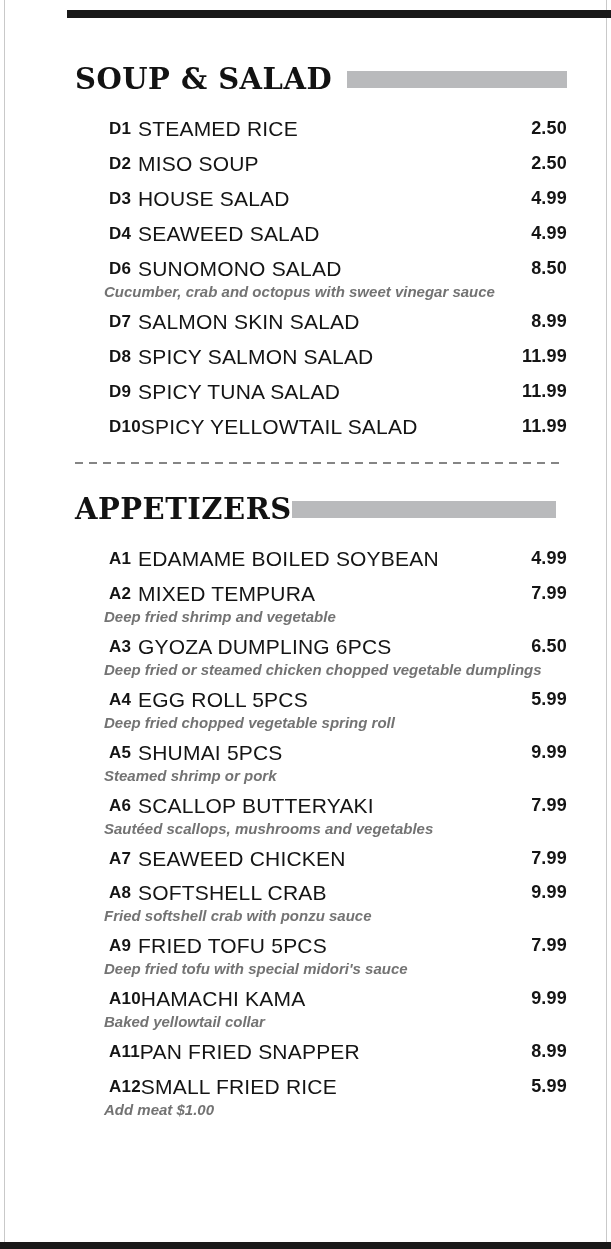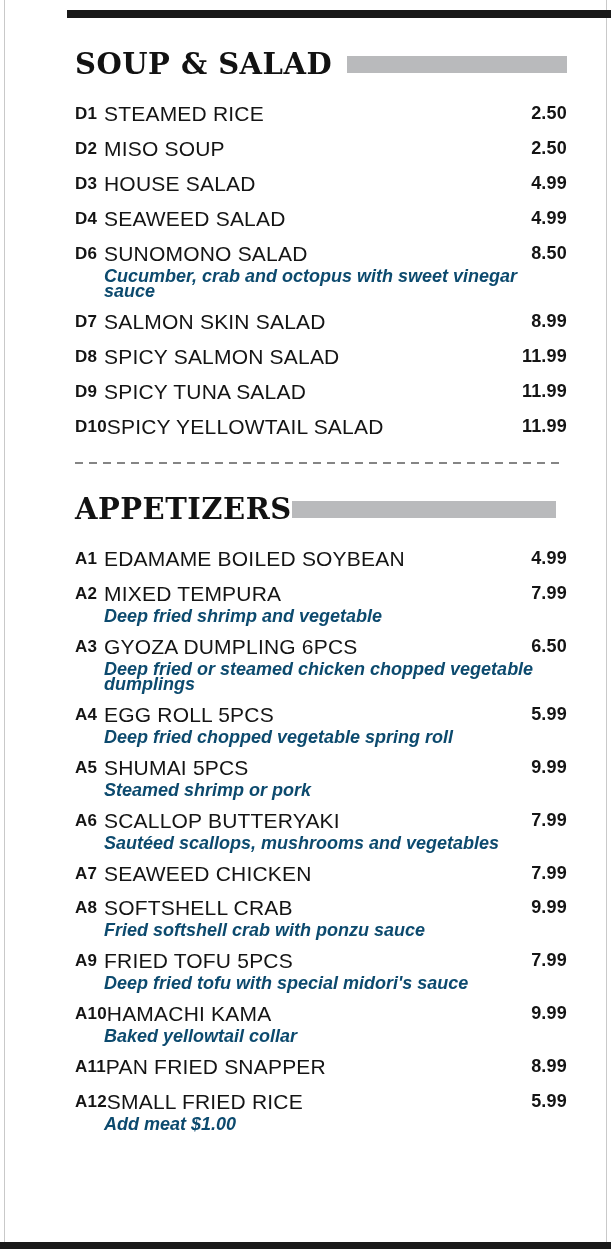--- a/index.html
+++ b/index.html
@@ -6,39 +6,39 @@
   body{
     width:611px;height:1249px;position:relative;background:#ffffff;
     font-family:"Liberation Sans","DejaVu Sans",sans-serif;color:#141414;
     overflow:hidden;
   }
   .edge{position:absolute;top:0;bottom:0;width:1px;background:#c9c9c9;}
   .edge-left{left:4px;}
   .edge-right{right:4px;}
   .top-bar{position:absolute;left:67px;right:0;top:10px;height:8px;background:#191919;}
   .bottom-bar{position:absolute;left:0;right:0;bottom:0;height:7px;background:#191919;}
-  .content{position:absolute;left:75px;width:492px;top:46px;}
+  .content{position:absolute;left:75px;width:492px;top:61px;}
   .section-header{display:flex;align-items:center;margin:0 0 20px 0;}
   .section-title{
     margin:0;font-family:"DejaVu Serif","Liberation Serif",serif;
     font-weight:bold;font-size:29px;line-height:36px;letter-spacing:0.5px;color:#121212;
     white-space:nowrap;
   }
   .title-bar{height:17px;background:#b9babc;flex:0 0 auto;}
   .section-soup-salad .title-bar{width:220px;margin-left:auto;}
   .section-appetizers .title-bar{width:264px;margin-left:auto;margin-right:27px;}
   .menu-item{margin-bottom:12px;}
   .menu-item.has-desc{margin-bottom:11px;}
-  .item-row{display:flex;align-items:center;}
+  .item-row{display:flex;align-items:center;margin-left:34px;}
   .item-code{flex:0 0 29px;font-weight:bold;font-size:17px;line-height:23px;letter-spacing:0.2px;white-space:nowrap;}
   .item-name{flex:1 1 auto;font-weight:normal;font-size:21px;line-height:23px;letter-spacing:0.2px;white-space:nowrap;}
   .item-price{flex:0 0 auto;font-weight:bold;font-size:18px;line-height:23px;text-align:right;letter-spacing:0.2px;}
   .item-desc{
     margin:4px 0 0 29px;font-style:italic;font-weight:600;
-    font-size:18px;line-height:15px;color:#0c4a6e;letter-spacing:0;
+    font-size:15px;line-height:15px;color:#737373;letter-spacing:0;
   }
   .divider-dashed{
     height:2px;margin:24px 0 27px 0;width:486px;
     background:repeating-linear-gradient(90deg,#858585 0 8px,transparent 8px 14px);
   }
 </style>
 </head>
 <body>
 
 <div class="edge edge-left"></div>

